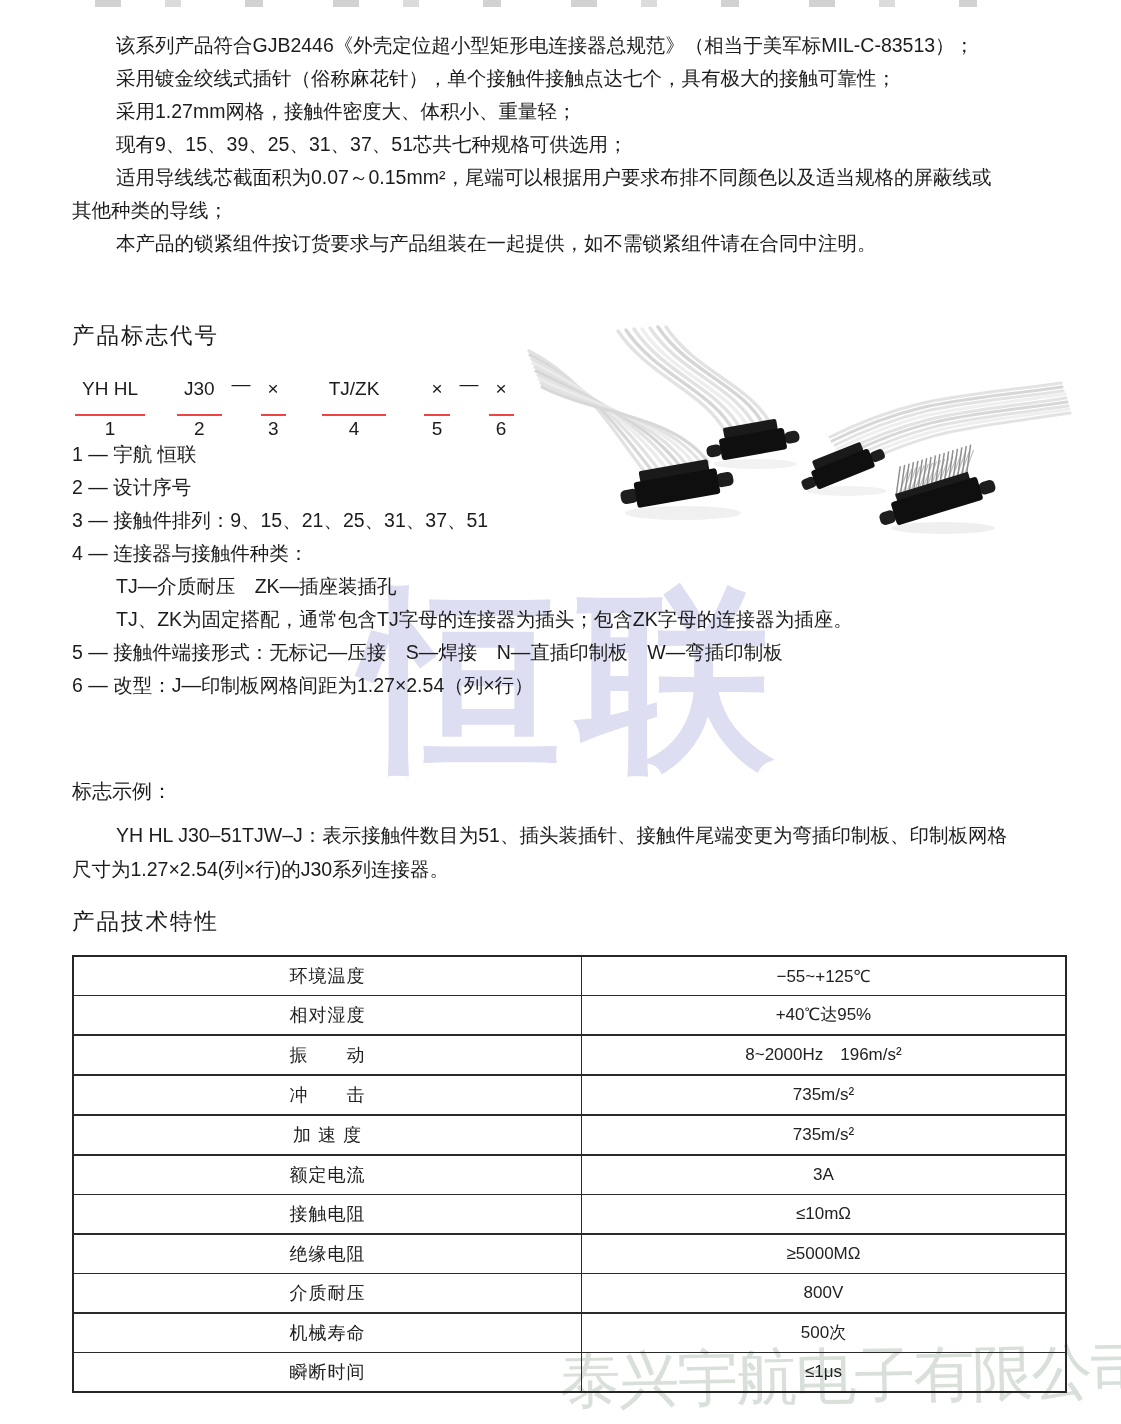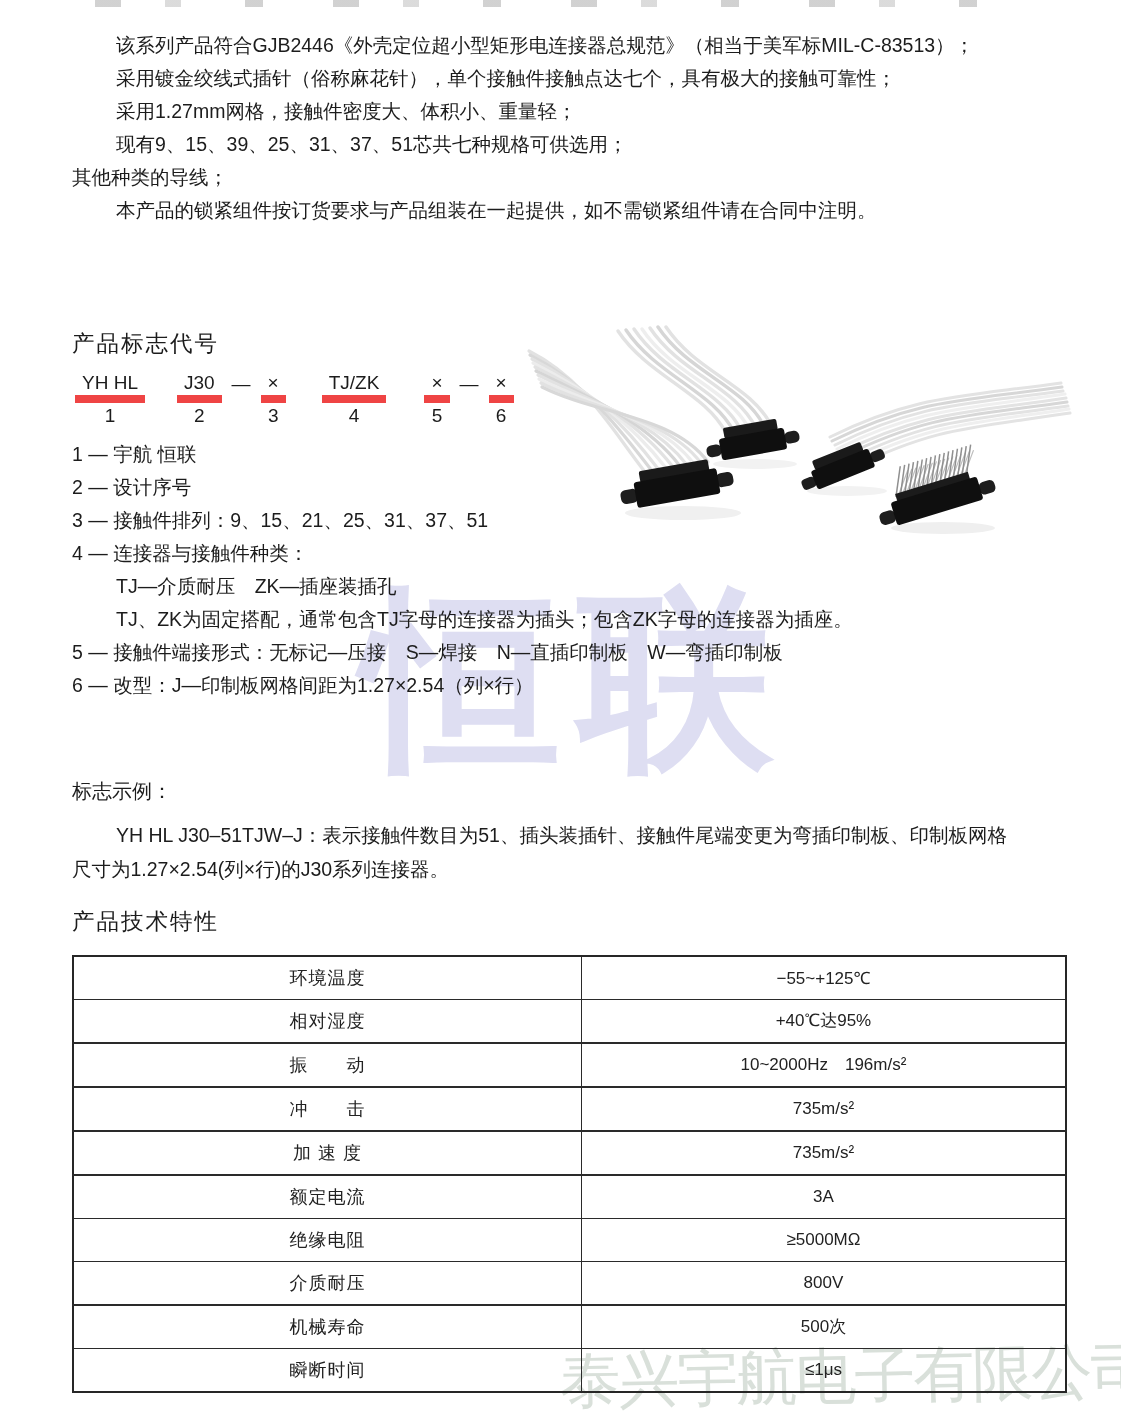--- a/index.html
+++ b/index.html
@@ -22,21 +22,21 @@
   
   .intro{position:absolute;left:72px;top:29px;width:1000px;font-size:19.5px;line-height:33px;}
   .intro .line{white-space:nowrap;}
   .intro .indent{padding-left:44px;}
 
   .h1{position:absolute;left:72px;font-size:22.5px;font-weight:500;letter-spacing:2px;}
 
   
   .formula{position:absolute;left:75px;top:372px;display:flex;align-items:flex-start;font-size:19px;}
   .frac{display:inline-block;text-align:center;}
-  .frac .num{display:block;padding:0 7px 1px 7px;border-bottom:8px solid #ef4444;line-height:22px;white-space:nowrap;}
+  .frac .num{display:block;padding:0 7px 14px 7px;border-bottom:2px solid #ef4444;line-height:22px;white-space:nowrap;margin-top:6px;}
   .frac .den{display:block;padding-top:3px;line-height:20px;}
   .fdash{display:inline-block;line-height:24px;padding:0 2px;}
   .formula > *:nth-child(2){margin-left:32px;}
   .formula > *:nth-child(3){margin-left:8px;}
   .formula > *:nth-child(4){margin-left:8px;}
   .formula > *:nth-child(5){margin-left:36px;}
   .formula > *:nth-child(6){margin-left:38px;}
   .formula > *:nth-child(7){margin-left:8px;}
   .formula > *:nth-child(8){margin-left:8px;}
 
@@ -93,25 +93,26 @@
 
 <div class="top-fragment"></div>
 
 <div class="layer-content">
 
   <div class="intro">
     <div class="line indent">该系列产品符合GJB2446《外壳定位超小型矩形电连接器总规范》（相当于美军标MIL-C-83513）；</div>
     <div class="line indent">采用镀金绞线式插针（俗称麻花针），单个接触件接触点达七个，具有极大的接触可靠性；</div>
     <div class="line indent">采用1.27mm网格，接触件密度大、体积小、重量轻；</div>
     <div class="line indent">现有9、15、39、25、31、37、51芯共七种规格可供选用；</div>
+    <div class="line indent">适用导线线芯截面积为0.07～0.15mm²，尾端可以根据用户要求布排不同颜色以及适当规格的屏蔽线或</div>
     <div class="line">其他种类的导线；</div>
     <div class="line indent">本产品的锁紧组件按订货要求与产品组装在一起提供，如不需锁紧组件请在合同中注明。</div>
   </div>
 
-  <div class="h1" style="top:320px;margin-top:8px;">产品标志代号</div>
+  <div class="h1" style="top:320px;">产品标志代号</div>
 
   <div class="formula">
     <span class="frac">
       <span class="num">YH HL</span>
       <span class="den">1</span>
     </span>
     <span class="frac">
       <span class="num">J30</span>
       <span class="den">2</span>
     </span>
@@ -274,34 +275,38 @@
       <tr>
         <td class="name">环境温度</td>
         <td class="value">−55~+125℃</td>
       </tr>
       <tr class="hb">
         <td class="name">相对湿度</td>
         <td class="value">+40℃达95%</td>
       </tr>
       <tr class="hb">
         <td class="name">振　　动</td>
-        <td class="value">10~2000Hz　196m/s²</td>
+        <td class="value">8~2000Hz　196m/s²</td>
       </tr>
       <tr class="hb">
         <td class="name">冲　　击</td>
         <td class="value">735m/s²</td>
       </tr>
       <tr class="hb">
         <td class="name">加 速 度</td>
         <td class="value">735m/s²</td>
       </tr>
       <tr>
         <td class="name">额定电流</td>
         <td class="value">3A</td>
       </tr>
+      <tr class="hb">
+        <td class="name">接触电阻</td>
+        <td class="value">≤10mΩ</td>
+      </tr>
       <tr>
         <td class="name">绝缘电阻</td>
         <td class="value">≥5000MΩ</td>
       </tr>
       <tr class="hb">
         <td class="name">介质耐压</td>
         <td class="value">800V</td>
       </tr>
       <tr>
         <td class="name">机械寿命</td>

